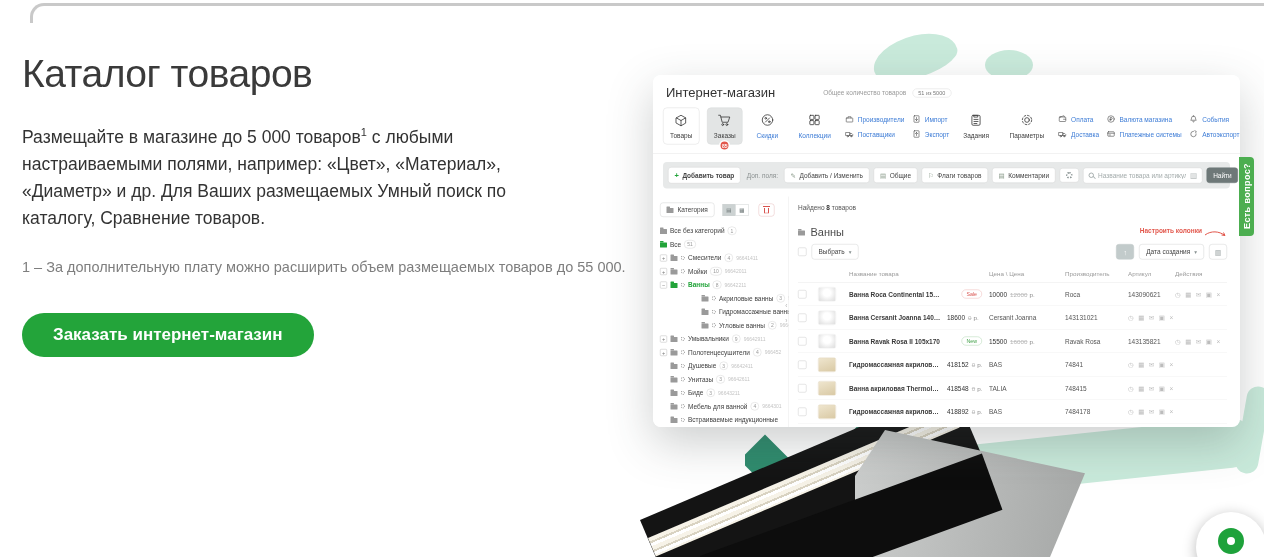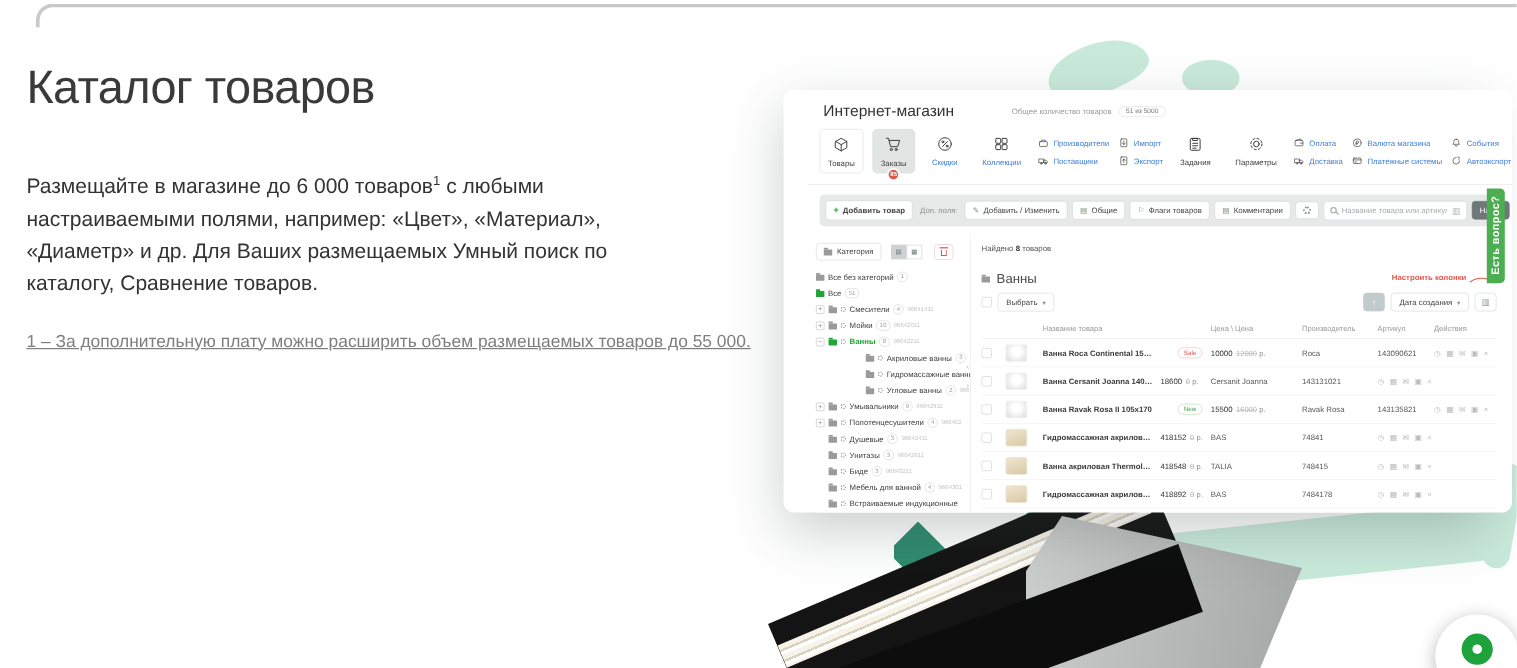--- a/index.html
+++ b/index.html
@@ -6,25 +6,25 @@
   html,body { background:#fff; }
   body { font-family:"Liberation Sans", sans-serif; }
   .page { position:relative; width:1264px; height:557px; overflow:hidden; background:#fff; }
 
   
   .top-line { position:absolute; top:3px; left:30px; right:-30px; height:20px;
     border-top:3px solid #c9c9c9; border-left:3px solid #c9c9c9; border-top-left-radius:14px; z-index:0; }
 
   
   .hero { position:absolute; left:22px; top:52px; width:610px; z-index:5; }
-  .hero h1 { font-size:39px; font-weight:500; color:#3a3a3a; letter-spacing:-0.5px; margin-bottom:46px; }
+  .hero h1 { font-size:39px; font-weight:500; color:#3a3a3a; letter-spacing:-0.5px; margin-bottom:28px; }
   .hero p { font-size:17.5px; line-height:1.55; color:#333; margin-bottom:26px; width:600px; }
   .hero p.first { width:560px; }
   .hero sup { font-size:11px; }
-  .hero .footnote { font-size:14.5px; color:#7e7e7e; margin-top:18px;text-decoration:underline; }
+  .hero .footnote { font-size:14.5px; color:#7e7e7e; margin-top:18px; }
   .cta { display:inline-block; margin-top:38px; background:#23a43a; color:#fff; font-weight:bold;
     font-size:17px; padding:12px 31px; border:none; border-radius:24px; cursor:pointer; }
 
   
   .blob1 { position:absolute; left:872px; top:36px; width:86px; height:42px; background:#c9eadb;
     border-radius:55% 45% 60% 40%/60% 55% 45% 40%; transform:rotate(-14deg); z-index:1; }
   .blob2 { position:absolute; left:985px; top:50px; width:48px; height:30px; background:#c9eadb; border-radius:50%; z-index:1; }
   .ph-mint-bar { position:absolute; left:898px; top:434px; width:358px; height:50px; background:#c9eadb;
     border-radius:28px; transform:rotate(-6deg); z-index:1; }
   .ph-mint-right { position:absolute; left:1241px; top:386px; width:23px; height:88px; background:#c9eadb;
@@ -48,21 +48,21 @@
   .chat .ring { width:26px; height:26px; border:9px solid #1ea23b; border-radius:50%; margin:16px auto 0; }
 
   
   .help { position:absolute; left:1239px; top:157px; width:15px; height:79px; background:#4cae50;
     color:#fff; font-size:9px; font-weight:bold; letter-spacing:.4px; writing-mode:vertical-rl;
     transform:rotate(180deg); border-radius:4px 0 0 4px; display:flex; align-items:center; justify-content:center;
     z-index:6; cursor:pointer; }
 
   
   .admin { position:absolute; left:653px; top:75px; width:587px; height:352px; border-radius:8px;
-    box-shadow:0 16px 45px rgba(55,65,65,.25); z-index:5;padding-left:20px; }
+    box-shadow:0 16px 45px rgba(55,65,65,.25); z-index:5; }
   .admin-inner { width:1174px; height:704px; background:#fff; border-radius:16px; overflow:hidden;
     transform:scale(0.5); transform-origin:0 0; display:flex; flex-direction:column; }
 
   .a-head { display:flex; align-items:center; padding:20px 26px 6px; }
   .a-title { font-size:26px; color:#333; font-weight:500; }
   .a-total { display:flex; align-items:center; gap:12px; margin-left:96px; }
   .a-total-label { font-size:13px; color:#9a9a9a; }
   .a-total-pill { font-size:11px; color:#777; border:1px solid #ddd; border-radius:11px; padding:2px 11px; background:#fff; }
 
   .nav { display:flex; align-items:flex-start; gap:15px; padding:8px 20px 18px; border-bottom:1px solid #e5e5e5; position:relative; }
@@ -171,22 +171,23 @@
   <svg class="ph-check" width="150" height="100" viewBox="0 0 150 100">
     <path d="M20 42 L62 84 L136 10" stroke="#2f8c6e" stroke-width="36" fill="none" stroke-linecap="square"></path>
   </svg>
   <div class="ph-black1"></div>
   <div class="ph-pages"></div>
   <div class="ph-black2"></div>
   <div class="ph-lid"></div>
 
   <div class="hero">
     <h1>Каталог товаров</h1>
-    <p class="first"><span>Размещайте в магазине до 6 000 товаров</span><sup>1</sup><span> с любыми настраиваемыми полями, например: «Цвет», «Материал», «Диаметр» и др. Для Ваших размещаемых Умный поиск по каталогу, Сравнение товаров.</span></p>
+    <p class="first"><span>Размещайте в магазине до 5 000 товаров</span><sup>1</sup><span> с любыми настраиваемыми полями, например: «Цвет», «Материал», «Диаметр» и др. Для Ваших размещаемых Умный поиск по каталогу, Сравнение товаров.</span></p>
     <div class="footnote">1 – За дополнительную плату можно расширить объем размещаемых товаров до 55 000.</div>
+    <button class="cta">Заказать интернет-магазин</button>
   </div>
 
   <div class="admin">
     <div class="admin-inner">
 
       <div class="a-head">
         <div class="a-title">Интернет-магазин</div>
         <div class="a-total">
           <span class="a-total-label">Общее количество товаров</span>
           <span class="a-total-pill">51 из 5000</span>

